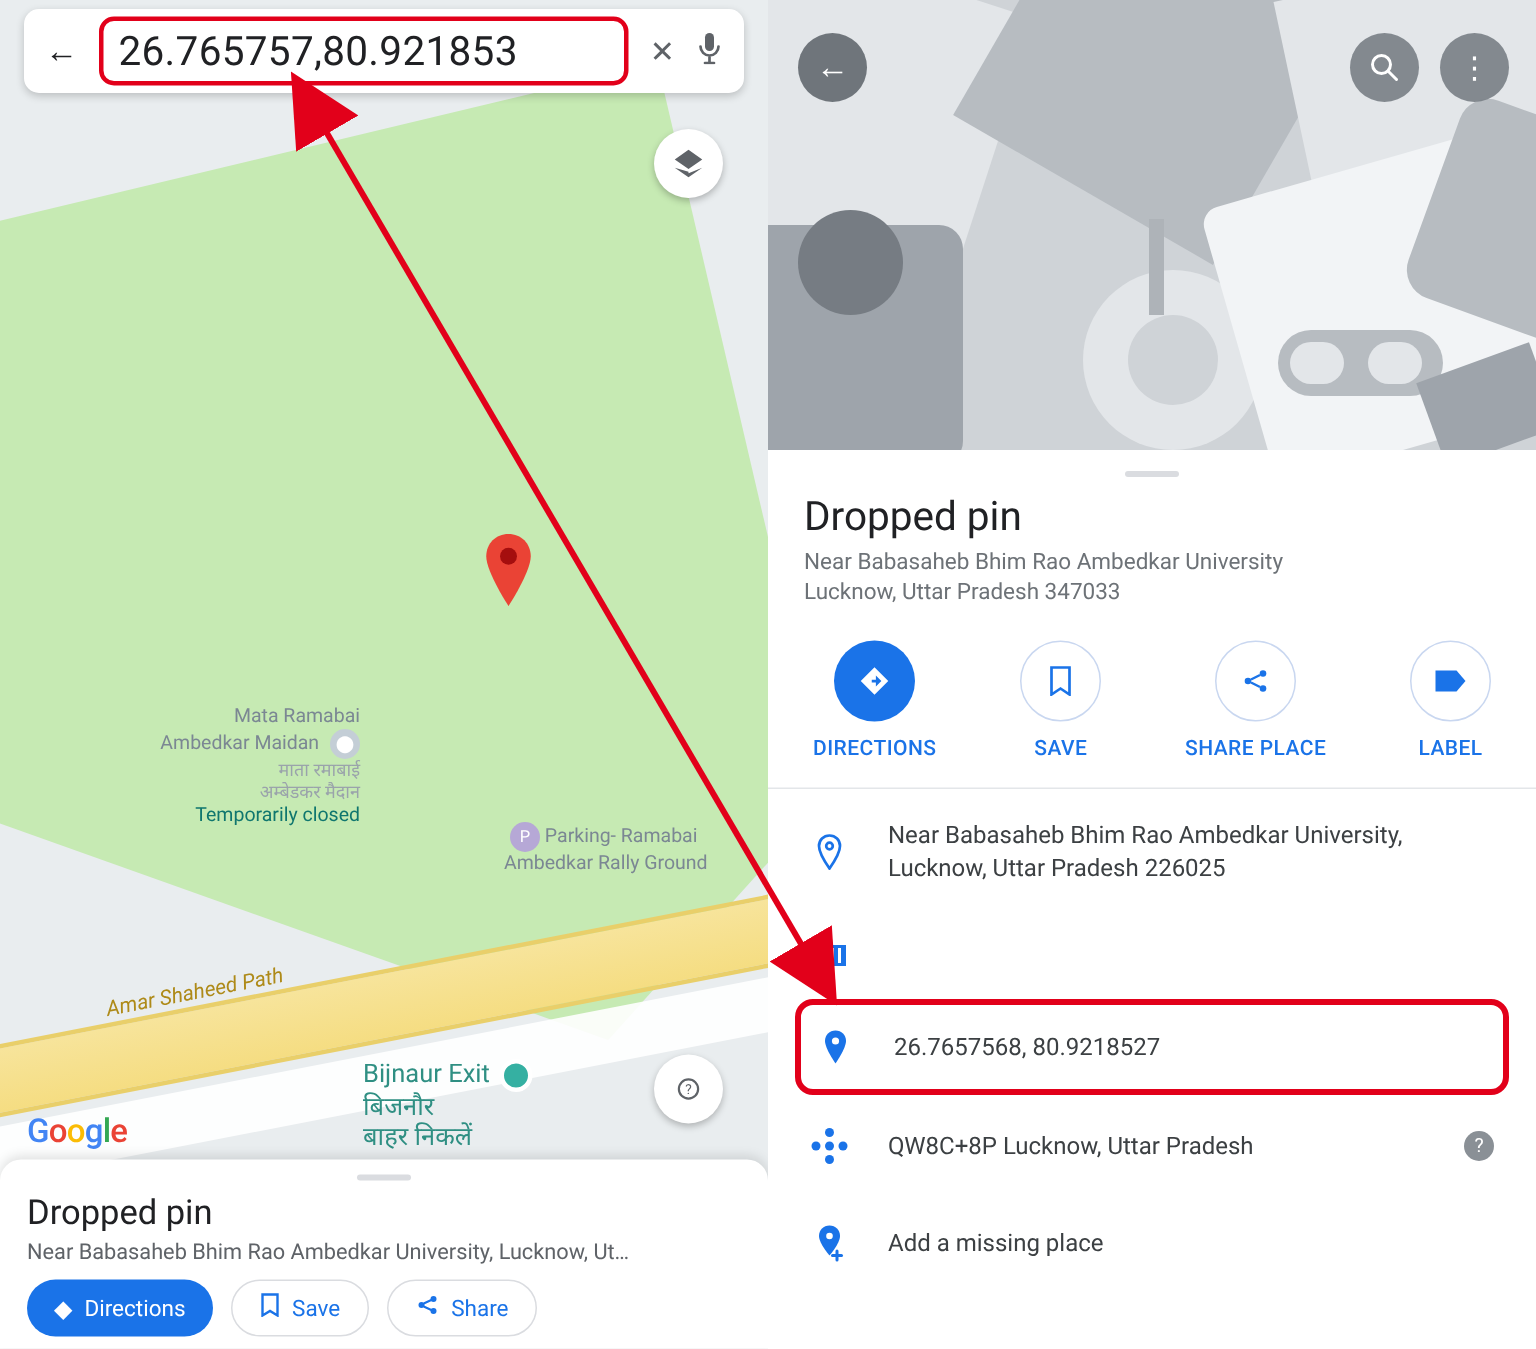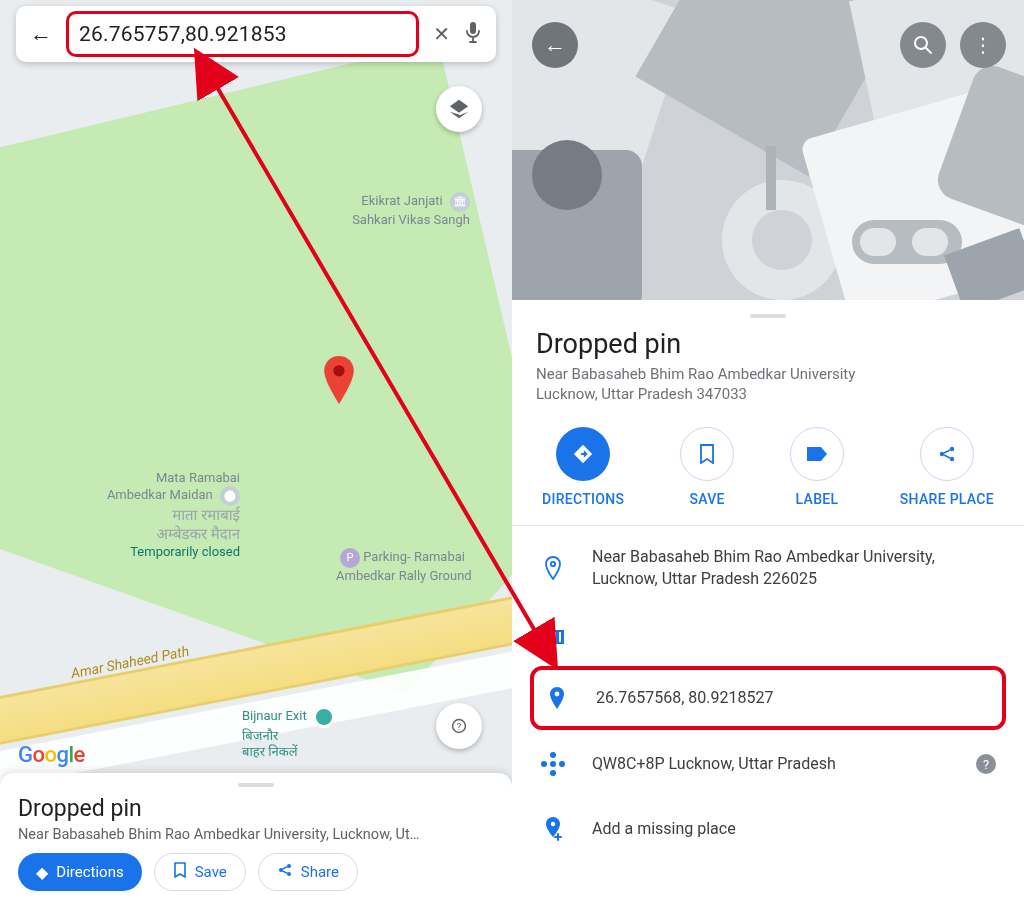--- a/index.html
+++ b/index.html
@@ -13,21 +13,21 @@
   .search-bar {
     position: absolute; top: 6px; left: 16px; right: 16px; height: 56px;
     background: #fff; border-radius: 10px; box-shadow: 0 2px 6px rgba(0,0,0,.2);
     display: flex; align-items: center; padding: 0 14px; gap: 14px; z-index: 5;
   }
   .search-bar .back { font-size: 22px; color: #202124; }
   .search-text-wrap {
     flex: 1; border: 3px solid #e2001a; border-radius: 10px; padding: 4px 10px;
     height: 46px; display: flex; align-items: center;
   }
-  .search-text { font-size: 21px; color: #202124; letter-spacing: .2px; }
+  .search-text { font-size: 27px; color: #202124; letter-spacing: .2px; }
   .clear, .mic { font-size: 20px; color: #5f6368; }
 
   .map-canvas { position: absolute; inset: 0; background: #e9edef; }
   .park {
     position: absolute; top: 72px; left: -30px; width: 560px; height: 640px;
     background: #c6eab3; transform: rotate(-8deg);
     clip-path: polygon(8% 7%, 92% 0%, 100% 78%, 70% 100%, 0% 68%);
   }
   .road1 {
     position: absolute; left: -60px; top: 640px; width: 700px; height: 48px;
@@ -46,30 +46,30 @@
     position: absolute; right: 30px; top: 86px; width: 46px; height: 46px;
     background: #fff; border-radius: 50%; box-shadow: 0 2px 5px rgba(0,0,0,.25);
     display: flex; align-items: center; justify-content: center; color: #5f6368; z-index: 4;
   }
   .pin {
     position: absolute; left: 322px; top: 356px; width: 34px; height: 48px; z-index: 4;
   }
   .pin svg { width: 34px; height: 48px; }
   .poi { position: absolute; font-size: 13px; color: #7b8793; line-height: 1.25; text-align: right; }
   .poi .title { color: #7b8793; }
-  .poi .sub { font-size: 15px; color: #9aa3ab; }
+  .poi .sub { font-size: 12px; color: #9aa3ab; }
   .poi-marker {
     display:inline-flex; width:20px; height:20px; background:#c4ced6; border-radius:50%;
     align-items:center; justify-content:center; color:#fff; font-size:11px; margin-left:4px;
   }
   .poi1 { left: 250px; top: 192px; width: 220px; }
   .poi2 { left: 60px; top: 470px; width: 180px; text-align:right; }
   .poi2 .closed { color:#0f766e; }
   .poi3 { left: 336px; top: 548px; width: 180px; text-align:left; }
-  .bijnaur { position:absolute; left:242px; top:706px; font-size:13px; color:#2f8f83; text-align:left; line-height:1.2; }
+  .bijnaur { position:absolute; left:242px; top:706px; font-size:17px; color:#2f8f83; text-align:left; line-height:1.2; }
   .bijnaur .dot { display:inline-block; width:22px; height:22px; border-radius:50%; background:#35b0a2; border:3px solid #fff; vertical-align:middle; margin-left:6px; }
   .google-logo { position:absolute; left:18px; bottom:132px; font-size:22px; font-weight:500; letter-spacing:-.5px; }
   .google-logo span:nth-child(1){color:#4285F4}
   .google-logo span:nth-child(2){color:#EA4335}
   .google-logo span:nth-child(3){color:#FBBC05}
   .google-logo span:nth-child(4){color:#4285F4}
   .google-logo span:nth-child(5){color:#34A853}
   .google-logo span:nth-child(6){color:#EA4335}
   .locate-btn {
     position:absolute; right:30px; bottom:150px; width:46px; height:46px; background:#fff;
@@ -172,24 +172,20 @@
 
 <div class="container">
 
   <div class="panel panel-left">
     <div class="map-canvas">
       <div class="park"></div>
       <div class="road1"></div>
       <div class="road2"></div>
       <div class="road-label">Amar Shaheed Path</div>
 
-      <div class="poi poi1">
-        <div><span class="title">Ekikrat Janjati</span> <span class="poi-marker">🏛</span></div>
-        <div class="title">Sahkari Vikas Sangh</div>
-      </div>
       <div class="poi poi2">
         <div class="title">Mata Ramabai</div>
         <div class="title"><span>Ambedkar Maidan</span> <span class="poi-marker">⬤</span></div>
         <div class="sub">माता रमाबाई</div>
         <div class="sub">अम्बेडकर मैदान</div>
         <div class="closed">Temporarily closed</div>
       </div>
       <div class="poi poi3">
         <div><span class="poi-marker" style="background:#b6a8d6">P</span> <span class="title">Parking- Ramabai</span></div>
         <div class="title">Ambedkar Rally Ground</div>
@@ -317,36 +313,36 @@
         <div class="action">
           <div class="circle">
               <svg width="16" height="20" viewBox="0 0 16 20">
                 <path d="M2 1h12v18l-6-4-6 4z" fill="none" stroke="#1a73e8" stroke-width="1.8"></path>
               </svg>
             </div>
           <span>SAVE</span>
         </div>
         <div class="action">
           <div class="circle">
-              <svg width="22" height="16" viewBox="0 0 22 16">
-                <path d="M1 1h14l6 7-6 7H1z" fill="#1a73e8"></path>
-              </svg>
-            </div>
-          <span>LABEL</span>
-        </div>
-        <div class="action">
-          <div class="circle">
               <svg width="20" height="20" viewBox="0 0 20 20">
                 <circle cx="5" cy="10" r="2.2" fill="#1a73e8"></circle>
                 <circle cx="15" cy="5" r="2.2" fill="#1a73e8"></circle>
                 <circle cx="15" cy="15" r="2.2" fill="#1a73e8"></circle>
                 <path d="M7 9 13 6M7 11 13 14" stroke="#1a73e8" stroke-width="1.6"></path>
               </svg>
             </div>
           <span>SHARE PLACE</span>
+        </div>
+        <div class="action">
+          <div class="circle">
+              <svg width="22" height="16" viewBox="0 0 22 16">
+                <path d="M1 1h14l6 7-6 7H1z" fill="#1a73e8"></path>
+              </svg>
+            </div>
+          <span>LABEL</span>
         </div>
       </div>
 
       <div class="divider"></div>
 
       <div class="info-row">
         <div class="icon">
           <svg width="18" height="24" viewBox="0 0 18 24">
               <path d="M9 1C5 1 2 4 2 8c0 5 7 15 7 15s7-10 7-15c0-4-3-7-7-7z" fill="none" stroke="#1a73e8" stroke-width="1.8"></path>
               <circle cx="9" cy="8" r="2.2" fill="none" stroke="#1a73e8" stroke-width="1.8"></circle>

